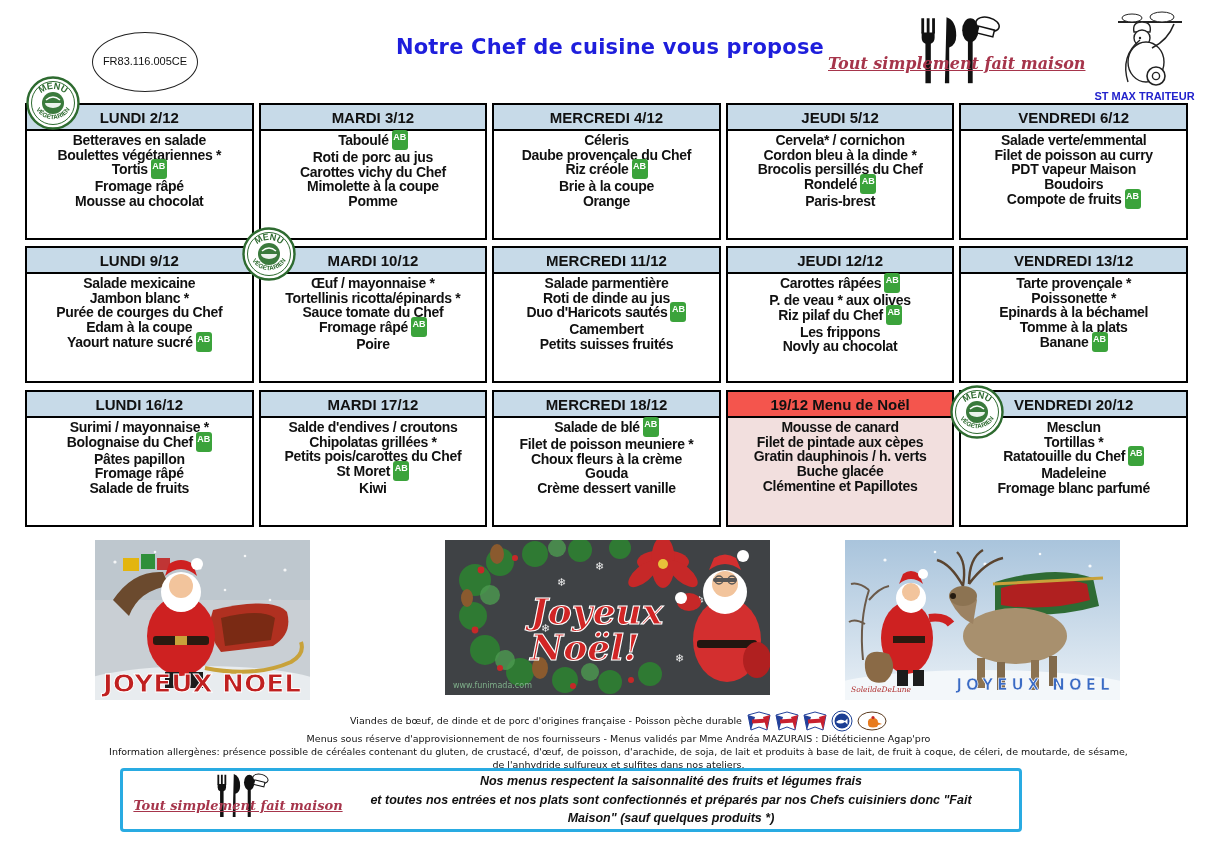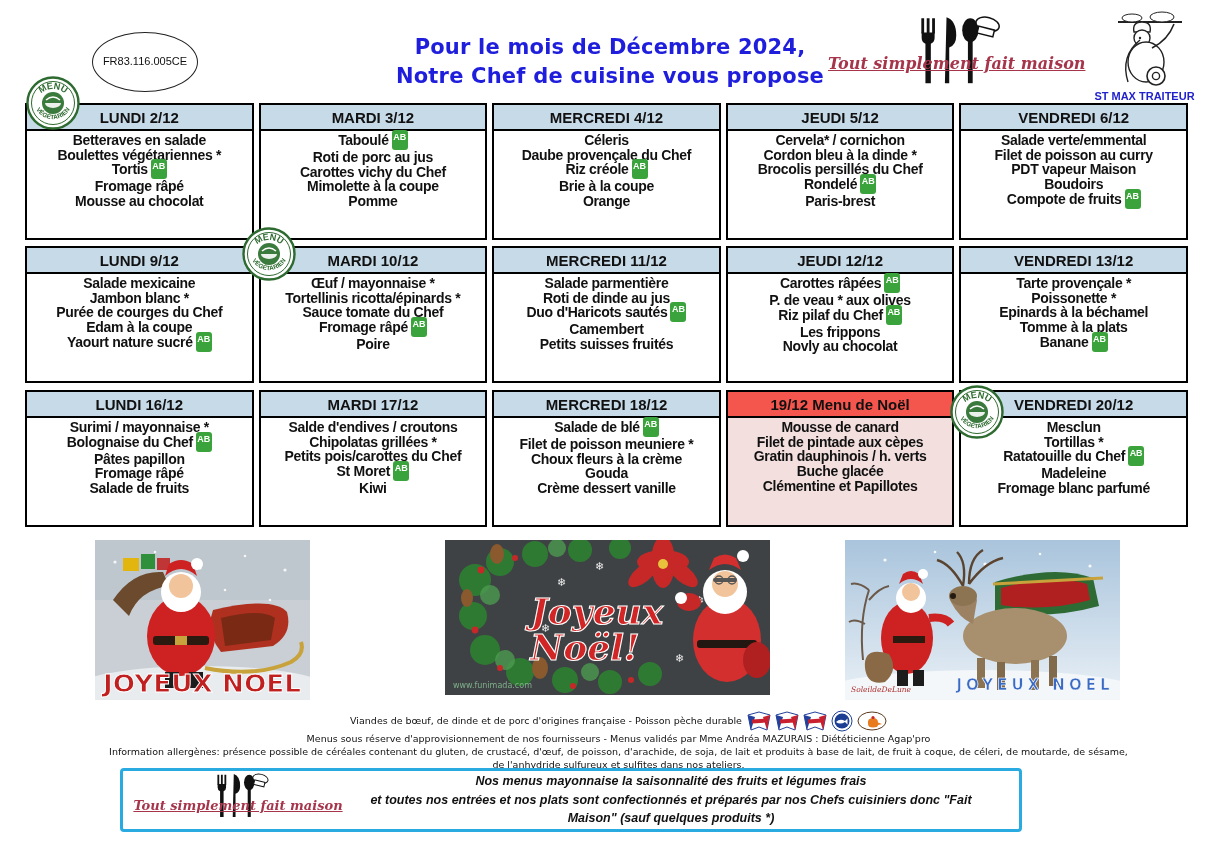--- a/index.html
+++ b/index.html
@@ -82,21 +82,20 @@
 </head>
 <body>
 
 <div class="oval-stamp">
   <span>FR</span>
   <span>83.116.005</span>
   <span>CE</span>
 </div>
 
 <div class="page-title">
-  <div>Pour le mois de Décembre 2024,</div>
   <div>Notre Chef de cuisine vous propose</div>
 </div>
 
 <div class="maison-logo" id="maison-top">
   <svg class="utensils" width="110" height="80" viewBox="0 0 100 74">
     <path d="M22 4 v14 M27 4 v14 M32 4 v14" stroke="#111" stroke-width="2.6" fill="none"></path>
     <path d="M21 17 h12 v5 q0 4 -3.5 5.5 V64 h-5 V27.5 Q21 26 21 22 z" fill="#111"></path>
     <path d="M44 3 q9 3 9 17 q0 9 -6.5 11 V64 h-4 z" fill="#111"></path>
     <ellipse cx="66" cy="15" rx="7.5" ry="11" fill="#111"></ellipse>
     <rect x="63.8" y="25" width="4.4" height="39" fill="#111"></rect>
@@ -530,16 +529,16 @@
         <rect x="63.8" y="25" width="4.4" height="39" fill="#111"></rect>
         <g transform="translate(72,0) rotate(14)">
           <ellipse cx="12" cy="7" rx="11" ry="6.5" fill="#fff" stroke="#111" stroke-width="1.4"></ellipse>
           <rect x="4.5" y="10.5" width="15" height="6.5" fill="#fff" stroke="#111" stroke-width="1.4"></rect>
         </g>
       </svg>
       <div class="maison-text">Tout simplement fait maison</div>
     </div>
   </div>
   <div class="bottom-box-text">
-    <div>Nos menus mayonnaise la saisonnalité des fruits et légumes frais</div>
+    <div>Nos menus respectent la saisonnalité des fruits et légumes frais</div>
     <div>et toutes nos entrées et nos plats sont confectionnés et préparés par nos Chefs cuisiniers donc "Fait Maison" (sauf quelques produits *)</div>
   </div>
 </div>
 
 </body></html>

